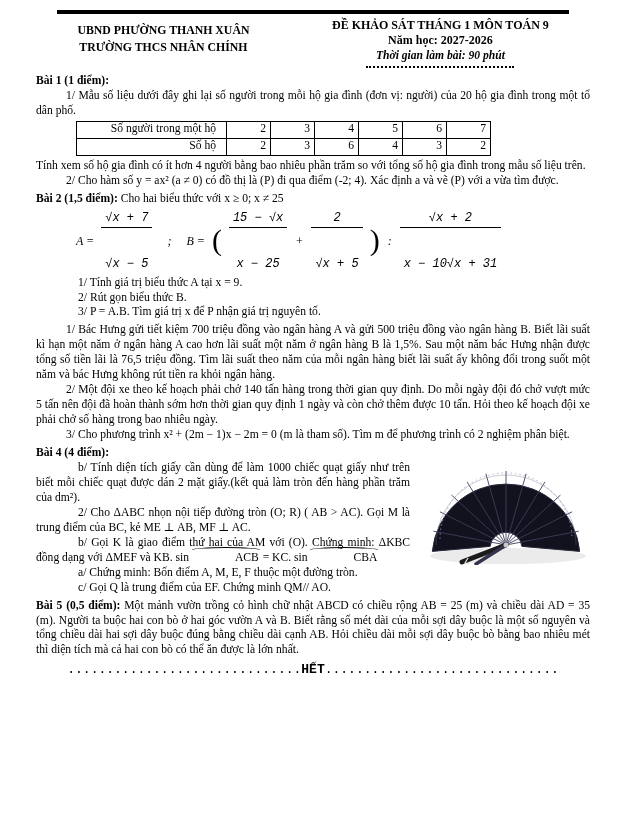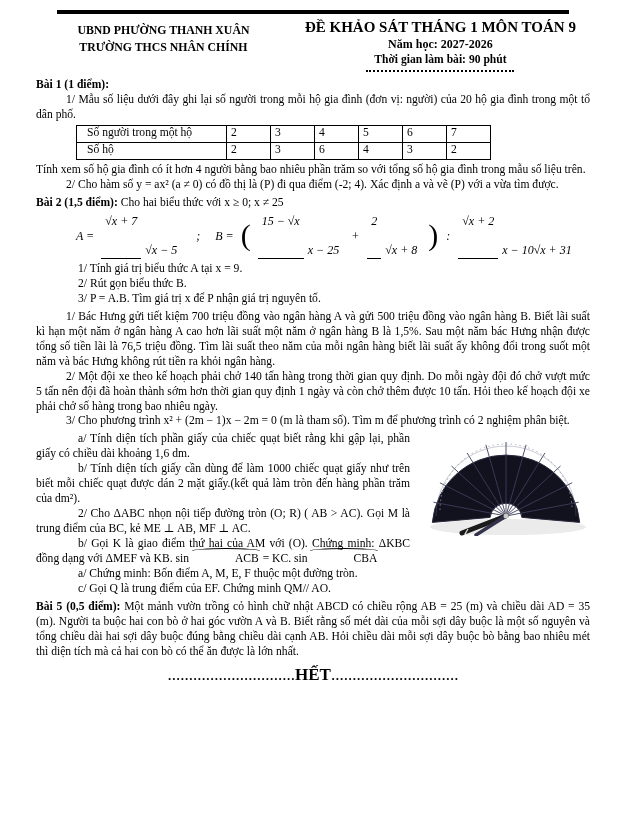--- a/index.html
+++ b/index.html
@@ -8,56 +8,56 @@
     width:642px; height:837px; overflow:hidden;
     font-family:"Liberation Serif","DejaVu Serif",serif;
     color:#000; font-size:11.6px; line-height:1.29;
   }
   .page { padding:6px 52px 0 36px; }
   .top-rule { height:4px; background:#000; width:512px; margin:4px auto 3px; }
 
   .header { display:flex; margin-bottom:6px; }
   .header-left { width:46%; text-align:center; font-weight:bold; padding-top:5px; font-size:11.8px; line-height:1.45; }
   .header-right { width:54%; text-align:center; }
-  .exam-title { font-weight:bold; font-size:15px; padding-top:1px; }
+  .exam-title { font-weight:bold; font-size:12px; padding-top:1px; }
   .school-year { font-weight:bold; font-size:12px; }
-  .duration { font-weight:bold; font-size:11.6px; }
+  .duration { font-weight:bold; font-style:italic; font-size:11.6px; }
   .dot-rule { width:148px; border-bottom:2px dotted #000; margin:2px auto 0; }
 
   .para { text-align:justify; }
   .ti1 { text-indent:30px; }
   .ti2 { text-indent:42px; }
   .sec { margin-top:3px; }
   .h { font-weight:bold; }
 
   table.freq { border-collapse:collapse; margin:2px 0 3px 40px; }
   table.freq td {
-    border:1px solid #000; text-align:left; vertical-align:middle;
+    border:1px solid #000; text-align:right; vertical-align:middle;
     font-size:11.6px; height:17px; padding:0 4px; min-width:44px;
   }
   table.freq td.lbl { padding:0 10px; min-width:150px; }
 
   .mathline { display:flex; align-items:center; gap:7px; margin:4px 0 3px 40px; font-style:italic; font-size:12px; }
-  .frac { display:inline-flex; flex-direction:row; text-align:center; }
+  .frac { display:inline-flex; flex-direction:column; text-align:center;font-family:Liberation Mono, monospace; }
   .frac .num { border-bottom:1px solid #000; padding:0 4px 1px; }
   .frac .den { padding:1px 4px 0;margin-top:28px; }
   .paren { font-size:30px; font-weight:400; font-style:normal; line-height:1; transform:translateY(-2px); }
   .opsp { padding:0 1px; }
   .wide { margin:0 8px; }
 
   .arc { position:relative; display:inline-block; padding:0 1px; }
   .arc::before {
     content:""; position:absolute; left:0; right:0; top:-4px; height:5px;
     border-top:1.2px solid #000; border-radius:100% 100% 0 0;
   }
 
   .fanwrap { float:right; width:172px; height:104px; margin:0 0 2px 8px; }
   .fanwrap svg { display:block; }
 
-  .footer { text-align:center; margin-top:4px; font-size:17px; }
+  .footer { text-align:center; margin-top:4px; font-size:13px;font-family:Liberation Mono, monospace; }
   .footer .het { font-weight:bold; }
 </style>
 </head>
 <body>
 
 <div class="page">
 
   <div class="top-rule"></div>
 
   <div class="header">
@@ -113,41 +113,42 @@
       <span class="wide">;</span>
       <span>B =</span>
       <span class="paren">(</span>
       <span class="frac">
         <span class="num">15 − √x</span>
         <span class="den">x − 25</span>
       </span>
       <span class="opsp">+</span>
       <span class="frac">
         <span class="num">2</span>
-        <span class="den">√x + 8</span>
+        <span class="den">√x + 5</span>
       </span>
       <span class="paren">)</span>
       <span class="opsp">:</span>
       <span class="frac">
         <span class="num">√x + 2</span>
         <span class="den">x − 10√x + 31</span>
       </span>
     </div>
     <p class="para ti2">1/ Tính giá trị biểu thức A tại x = 9.</p>
     <p class="para ti2">2/ Rút gọn biểu thức B.</p>
     <p class="para ti2">3/ P = A.B. Tìm giá trị x để P nhận giá trị nguyên tố.</p>
   </div>
 
   <div class="sec">
     <p class="para ti1">1/ Bác Hưng gửi tiết kiệm 700 triệu đồng vào ngân hàng A và gửi 500 triệu đồng vào ngân hàng B. Biết lãi suất kì hạn một năm ở ngân hàng A cao hơn lãi suất một năm ở ngân hàng B là 1,5%. Sau một năm bác Hưng nhận được tổng số tiền lãi là 76,5 triệu đồng. Tìm lãi suất theo năm của mỗi ngân hàng biết lãi suất ấy không đổi trong suốt một năm và bác Hưng không rút tiền ra khỏi ngân hàng.</p>
     <p class="para ti1">2/ Một đội xe theo kế hoạch phải chở 140 tấn hàng trong thời gian quy định. Do mỗi ngày đội đó chở vượt mức 5 tấn nên đội đã hoàn thành sớm hơn thời gian quy định 1 ngày và còn chở thêm được 10 tấn. Hỏi theo kế hoạch đội xe phải chở số hàng trong bao nhiêu ngày.</p>
     <p class="para ti1">3/ Cho phương trình x² + (2m − 1)x − 2m = 0 (m là tham số). Tìm m để phương trình có 2 nghiệm phân biệt.</p>
   </div>
 
   <div class="sec">
+    <p class="para"><span class="h">Bài 4 (4 điểm):</span></p>
 
     <div class="fanwrap">
       <svg width="172" height="104" viewBox="0 0 172 104" aria-hidden="true">
         <ellipse cx="90" cy="95" rx="78" ry="8" fill="#d8d8d8" opacity="0.5"></ellipse>
         <path d="M14.3,90.4 A74,74 0 0 1 161.7,90.4 L103.9,85.4 A16,16 0 0 0 72.1,85.4 Z" fill="#12121f" stroke="#2a2a3e" stroke-width="1"></path>
         <g stroke="#3d3d5c" stroke-width="1" opacity="0.9">
           <line x1="88" y1="84" x2="15.5" y2="70.2"></line>
           <line x1="88" y1="84" x2="21.9" y2="50.8"></line>
           <line x1="88" y1="84" x2="33.5" y2="34"></line>
           <line x1="88" y1="84" x2="49.1" y2="21"></line>
@@ -161,21 +162,20 @@
         </g>
         <path d="M22,78 A66,66 0 0 1 154,78" fill="none" stroke="#9aa1b4" stroke-width="1" stroke-dasharray="1.5,3" opacity="0.8"></path>
         <path d="M18,84 A70,70 0 0 1 158,84" fill="none" stroke="#6a7086" stroke-width="0.6" opacity="0.6"></path>
         <line x1="88" y1="84" x2="44" y2="101" stroke="#1b1b1b" stroke-width="5" stroke-linecap="round"></line>
         <line x1="88" y1="84" x2="58" y2="103" stroke="#32324a" stroke-width="3.5" stroke-linecap="round"></line>
         <circle cx="88" cy="84" r="2.5" fill="#c9c9c9"></circle>
         <polyline points="50,97 47,102 52,103" fill="none" stroke="#e8e8e8" stroke-width="1.2"></polyline>
       </svg>
     </div>
 
-    <p class="para ti2">a/ Tính diện tích phần giấy của chiếc quạt biết rằng khi gập lại, phần giấy có chiều dài khoảng 1,6 dm.</p>
     <p class="para ti2">b/ Tính diện tích giấy cần dùng để làm 1000 chiếc quạt giấy như trên biết mỗi chiếc quạt được dán 2 mặt giấy.(kết quả làm tròn đến hàng phần trăm của dm²).</p>
     <p class="para ti2">2/ Cho ΔABC nhọn nội tiếp đường tròn (O; R) ( AB &gt; AC). Gọi M là trung điểm của BC, kẻ ME ⊥ AB, MF ⊥ AC.</p>
     <p class="para ti2"><span>b/ Gọi K là giao điểm thứ hai của AM với (O). Chứng minh: ΔKBC đồng dạng với ΔMEF và KB. sin </span><span class="arc">ACB</span><span> = KC. sin </span><span class="arc">CBA</span></p>
     <p class="para ti2">a/ Chứng minh: Bốn điểm A, M, E, F thuộc một đường tròn.</p>
     <p class="para ti2">c/ Gọi Q là trung điểm của EF. Chứng minh QM// AO.</p>
   </div>
 
   <div class="sec">
     <p class="para"><span class="h">Bài 5 (0,5 điểm):</span> <span>Một mảnh vườn trồng cỏ hình chữ nhật ABCD có chiều rộng AB = 25 (m) và chiều dài AD = 35 (m). Người ta buộc hai con bò ở hai góc vườn A và B. Biết rằng số mét dài của mỗi sợi dây buộc là một số nguyên và tổng chiều dài hai sợi dây buộc đúng bằng chiều dài cạnh AB. Hỏi chiều dài mỗi sợi dây buộc bò bằng bao nhiêu mét thì diện tích mà cả hai con bò có thể ăn được là lớn nhất.</span></p>
   </div>

